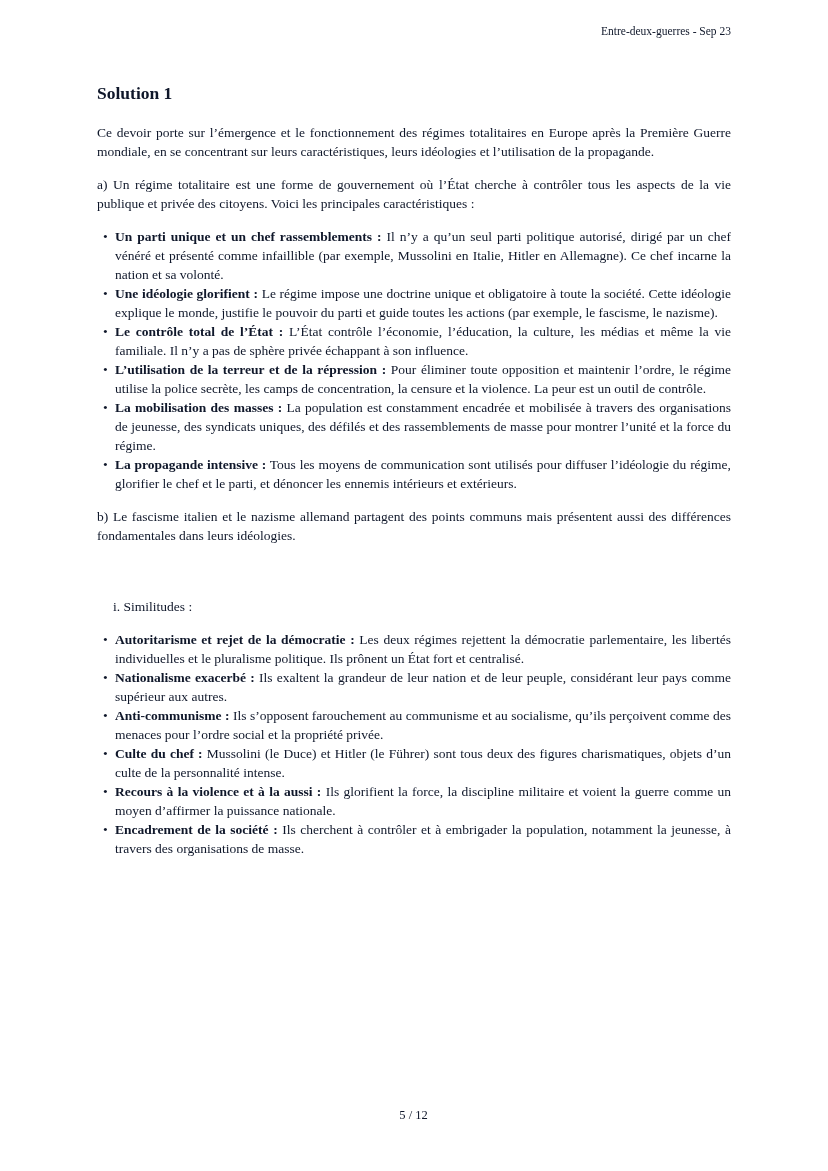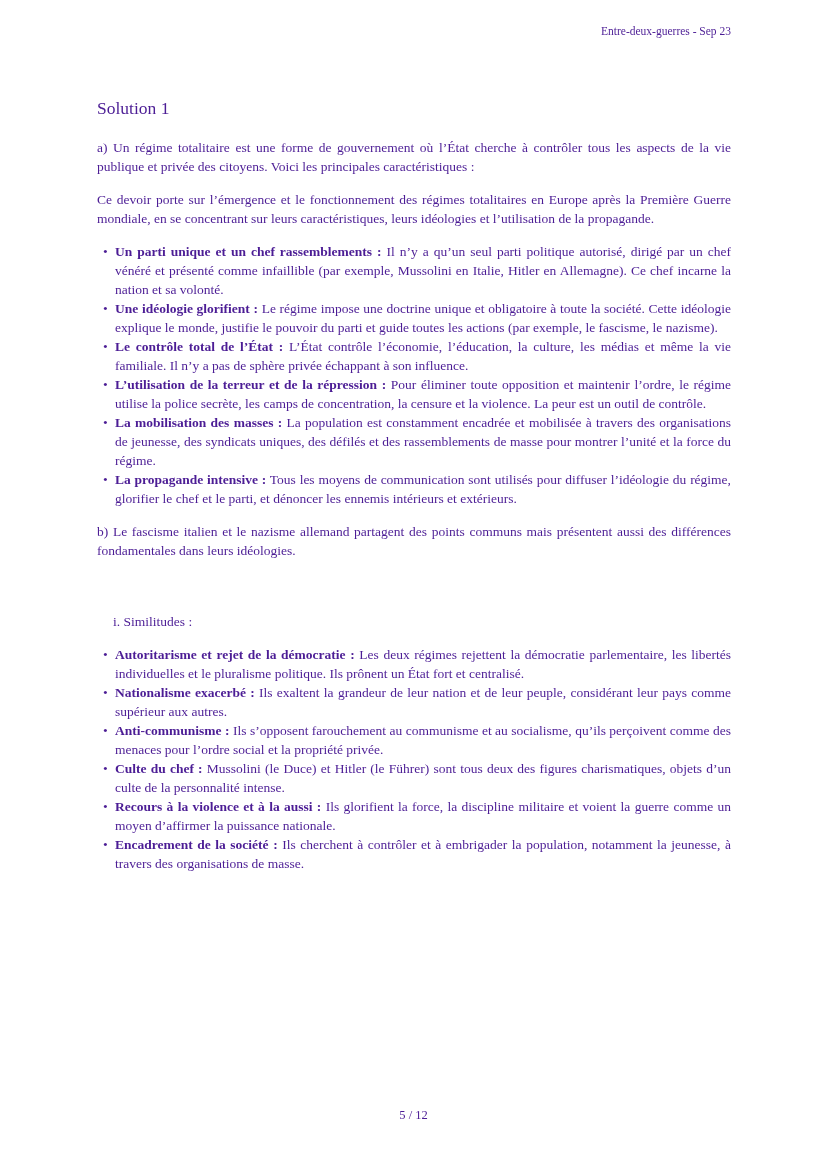--- a/index.html
+++ b/index.html
@@ -5,34 +5,34 @@
   * { margin: 0; padding: 0; box-sizing: border-box; }
   html, body { background: #ffffff; }
   .page {
     width: 828px;
     height: 1171px;
     position: relative;
     background: #ffffff;
     font-family: "Liberation Serif", "DejaVu Serif", serif;
     font-size: 13.5px;
     line-height: 19px;
-    color: #4c1d95;
+    color: #0f172a;
     padding: 24px 97px 0 97px;
     overflow: hidden;
   }
   .page-header {
     text-align: right;
     font-size: 11.5px;
     line-height: 14px;
   }
   .doc-title {
     font-size: 17.5px;
     line-height: 22px;
-    font-weight: normal;
-    margin-top: 59px;
+    font-weight: bold;
+    margin-top: 44px;
     margin-bottom: 19px;
   }
   .para {
     text-align: justify;
     margin-bottom: 14px;
   }
   ul.blist {
     list-style: none;
     margin: 6px 0 14px 0;
   }
@@ -64,23 +64,23 @@
 </style>
 </head>
 <body>
 
 <div class="page">
 
   <div class="page-header">Entre-deux-guerres - Sep 23</div>
 
   <h1 class="doc-title">Solution 1</h1>
 
+  <p class="para">Ce devoir porte sur l’émergence et le fonctionnement des régimes totalitaires en Europe après la Première Guerre mondiale, en se concentrant sur leurs caractéristiques, leurs idéologies et l’utilisation de la propagande.</p>
+
   <p class="para">a) Un régime totalitaire est une forme de gouvernement où l’État cherche à contrôler tous les aspects de la vie publique et privée des citoyens. Voici les principales caractéristiques :</p>
-
-  <p class="para">Ce devoir porte sur l’émergence et le fonctionnement des régimes totalitaires en Europe après la Première Guerre mondiale, en se concentrant sur leurs caractéristiques, leurs idéologies et l’utilisation de la propagande.</p>
 
   <ul class="blist">
     <li>
       <span class="bullet">•</span>
       <span class="term">Un parti unique et un chef rassemblements :</span>
       <span>Il n’y a qu’un seul parti politique autorisé, dirigé par un chef vénéré et présenté comme infaillible (par exemple, Mussolini en Italie, Hitler en Allemagne). Ce chef incarne la nation et sa volonté.</span>
     </li>
     <li>
       <span class="bullet">•</span>
       <span class="term">Une idéologie glorifient :</span>

